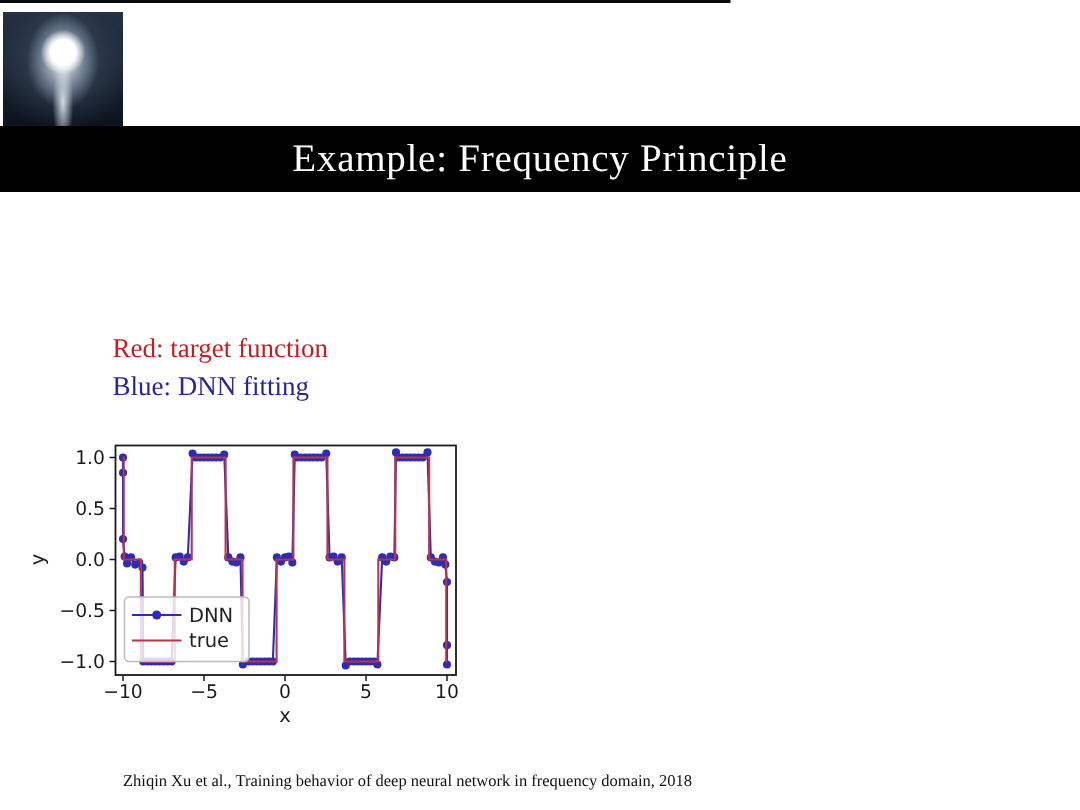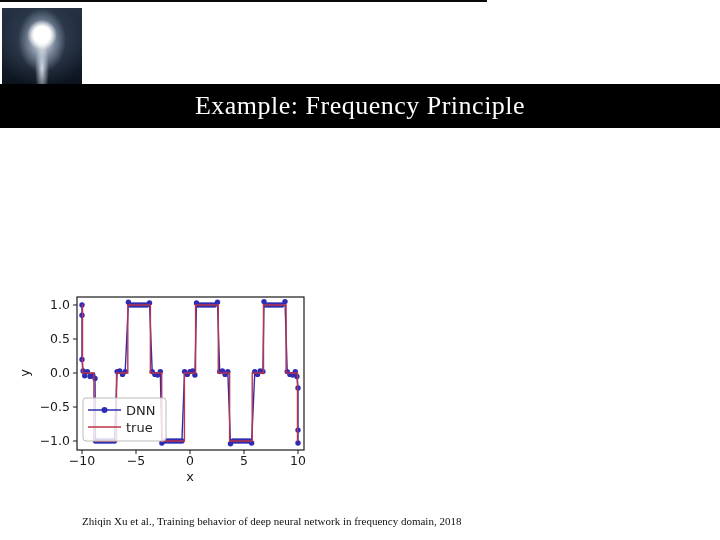--- a/index.html
+++ b/index.html
@@ -34,20 +34,24 @@
 <div class="slide">
 
   <div class="top-edge-line"></div>
 
   <div class="bulb-logo"></div>
 
   <div class="title-bar">
     <span class="slide-title">Example: Frequency Principle</span>
   </div>
 
+  <div class="notes">
+    <div class="note-red">Red: target function</div>
+    <div class="note-blue">Blue: DNN fitting</div>
+  </div>
 
   <div class="plot-wrap">
     <svg id="plot-svg" width="292" height="200" viewBox="0 0 292 200" xmlns="http://www.w3.org/2000/svg">
         <rect x="57" y="9" width="227" height="153" fill="#ffffff"></rect>
         <line x1="62" y1="162" x2="62" y2="166" stroke="#1a1a1a" stroke-width="1"></line>
         <text x="62" y="177" font-family="&quot;DejaVu Sans&quot;, sans-serif" font-size="12.5" fill="#1a1a1a" text-anchor="middle">−10</text>
         <line x1="116" y1="162" x2="116" y2="166" stroke="#1a1a1a" stroke-width="1"></line>
         <text x="116" y="177" font-family="&quot;DejaVu Sans&quot;, sans-serif" font-size="12.5" fill="#1a1a1a" text-anchor="middle">−5</text>
         <line x1="170" y1="162" x2="170" y2="166" stroke="#1a1a1a" stroke-width="1"></line>
         <text x="170" y="177" font-family="&quot;DejaVu Sans&quot;, sans-serif" font-size="12.5" fill="#1a1a1a" text-anchor="middle">0</text>

